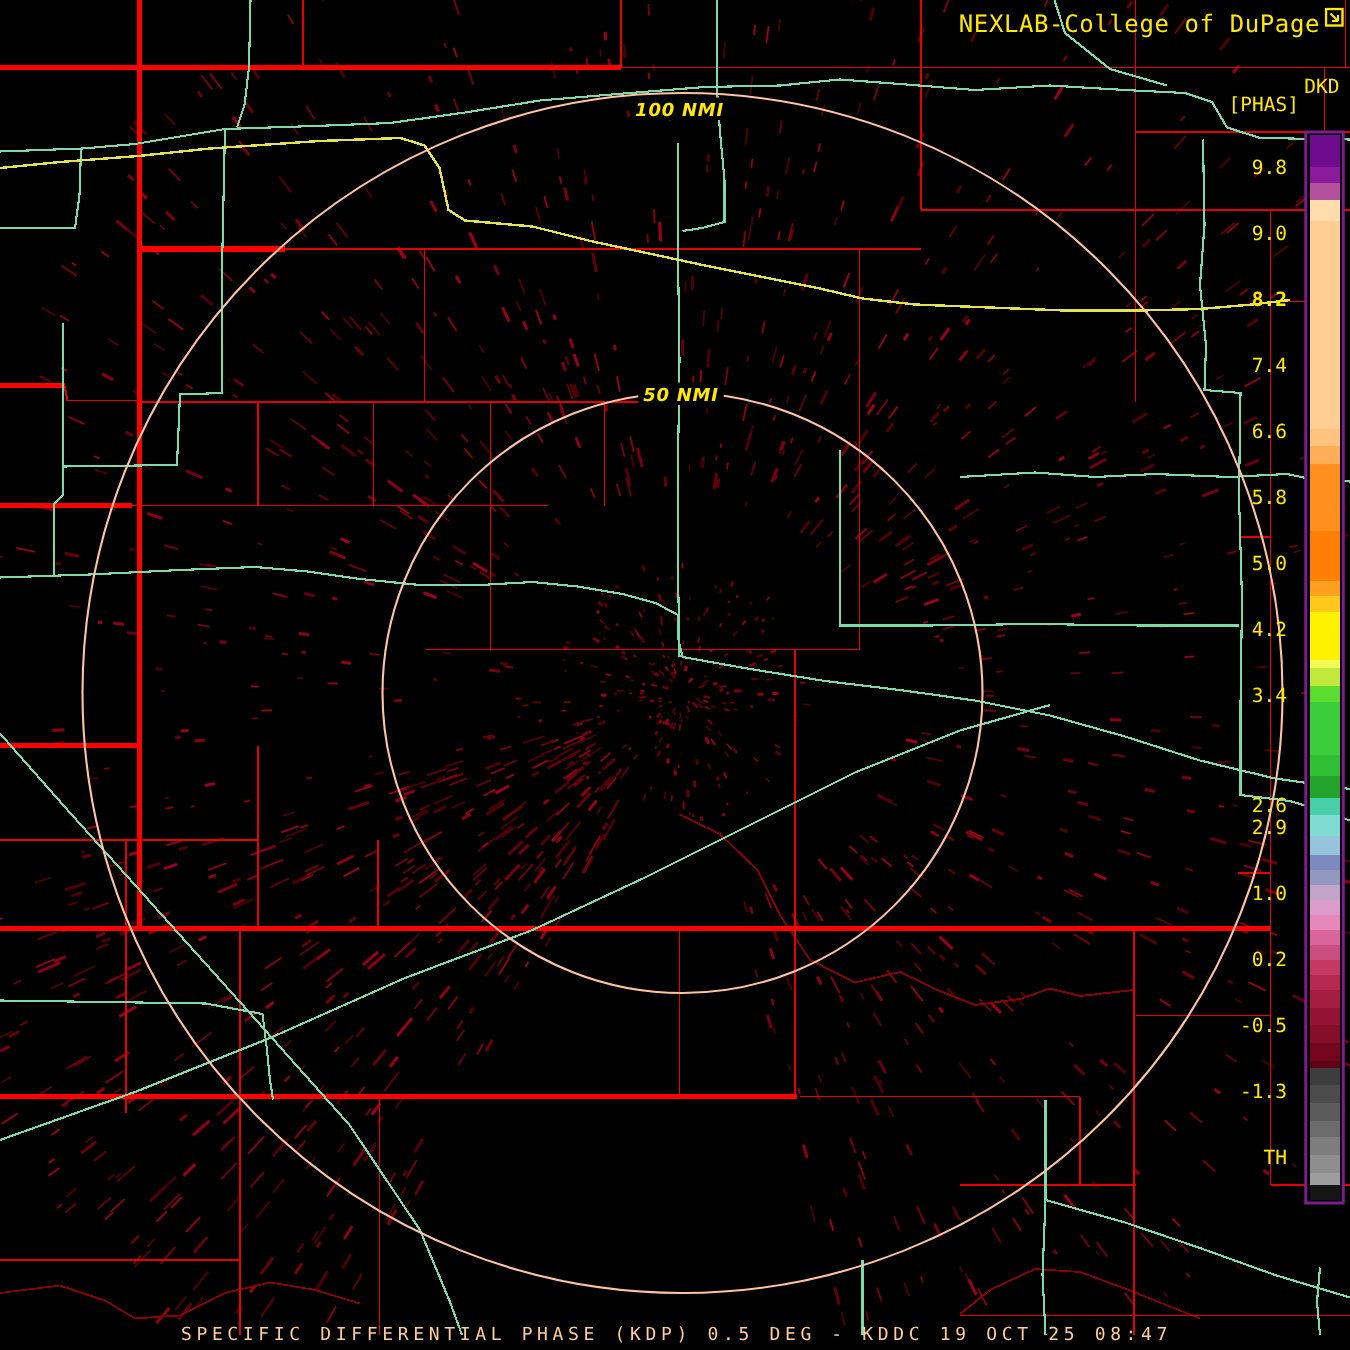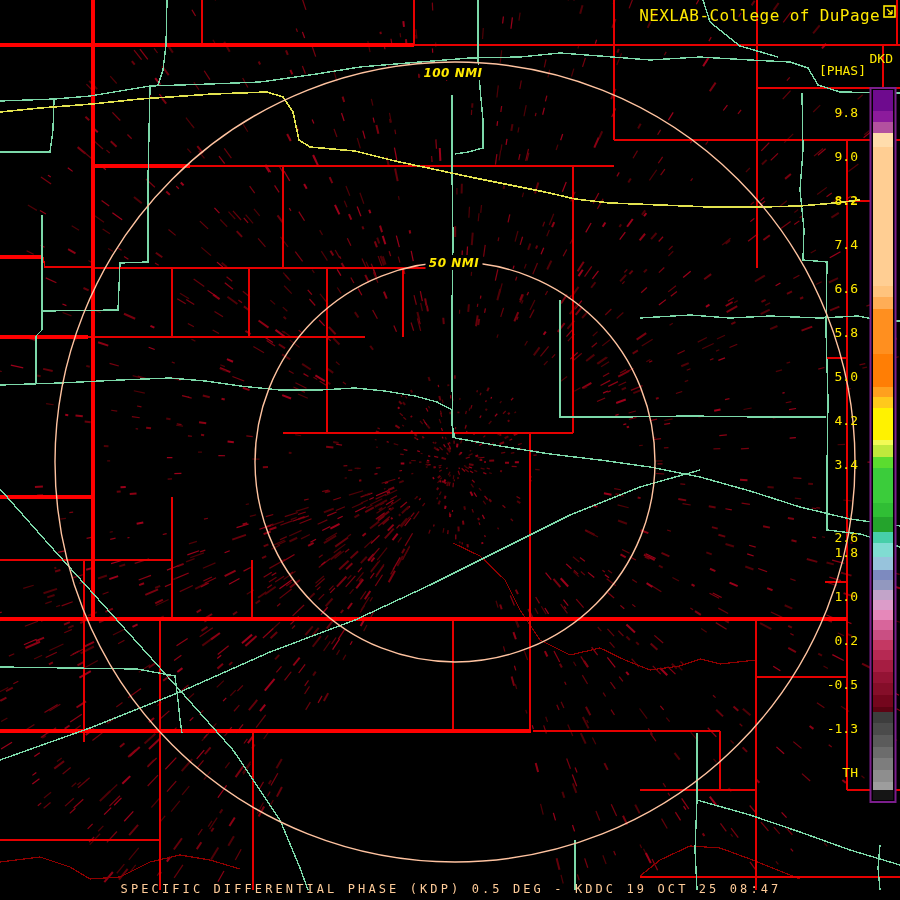--- a/index.html
+++ b/index.html
@@ -1742,21 +1742,21 @@
       <div class="cbtick" style="top: 105px;">9.8</div>
       <div class="cbtick" style="top: 149px;">9.0</div>
       <div class="cbtick" style="top: 193px; font-weight: bold;">8.2</div>
       <div class="cbtick" style="top: 237px;">7.4</div>
       <div class="cbtick" style="top: 281px;">6.6</div>
       <div class="cbtick" style="top: 325px;">5.8</div>
       <div class="cbtick" style="top: 369px;">5.0</div>
       <div class="cbtick" style="top: 413px;">4.2</div>
       <div class="cbtick" style="top: 457px;">3.4</div>
       <div class="cbtick" style="top: 501px; margin-top: 29px;">2.6</div>
-      <div class="cbtick" style="top: 545px;">1.8</div>
+      <div class="cbtick" style="top: 545px;">2.9</div>
       <div class="cbtick" style="top: 589px;">1.0</div>
       <div class="cbtick" style="top: 633px;">0.2</div>
       <div class="cbtick" style="top: 677px;">-0.5</div>
       <div class="cbtick" style="top: 721px;">-1.3</div>
       <div class="cbtick" style="top: 765px;">TH</div>
     </div>
 
   <div class="caption">SPECIFIC DIFFERENTIAL PHASE (KDP) 0.5 DEG - KDDC 19 OCT 25 08:47</div>
 </div>
 

